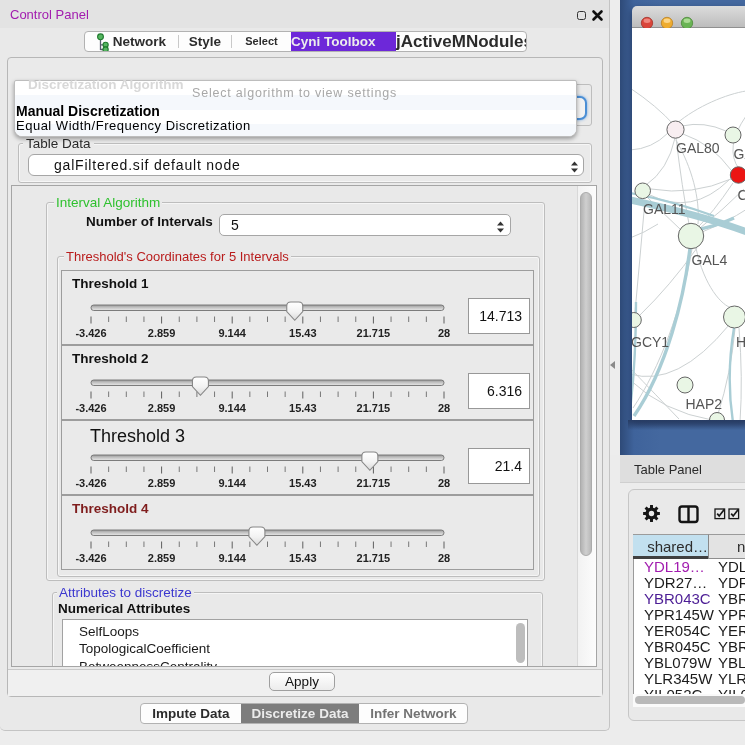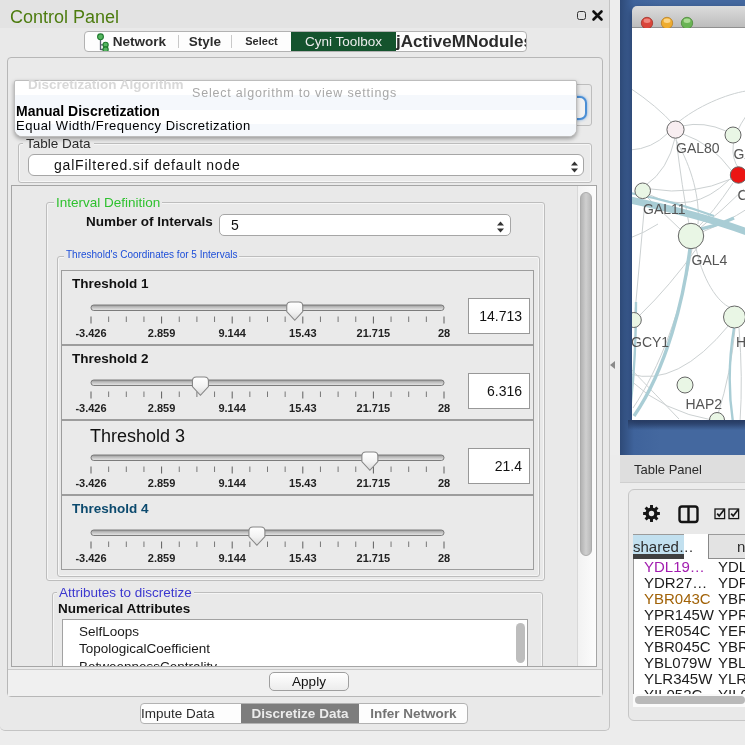--- a/index.html
+++ b/index.html
@@ -5,67 +5,67 @@
 body{font-family:"Liberation Sans",sans-serif;-webkit-font-smoothing:antialiased}
 #app{position:relative;width:745px;height:745px;background:#ededed;overflow:hidden}
 .abs{position:absolute;white-space:nowrap}
 </style></head>
 <body>
 <div id="app">
 
 <div class="abs" style="left:0;top:0;width:610px;height:731px;background:#e9e9e9;border:1px solid #c4c4c4;border-top:none;border-left:none;border-radius:0 0 5px 5px">
 
   <div class="abs" style="left:0;top:0;width:609px;height:28px;background:#e3e3e3"></div>
-  <div class="abs" style="left:10px;top:7px;font-size:18px;color:#4d7c0f">Control Panel</div>
+  <div class="abs" style="left:10px;top:7px;font-size:13px;color:#a21caf">Control Panel</div>
   <div class="abs" style="left:577px;top:11px;width:9px;height:9px;border:1.6px solid #333;border-radius:2.5px"></div>
   <svg class="abs" style="left:591px;top:9px" width="13" height="13">
         <path d="M2.5 2.5 L10.5 10.5 M10.5 2.5 L2.5 10.5" stroke="#111" stroke-width="2.6" stroke-linecap="round"></path>
       </svg>
 
   <div class="abs" style="left:84px;top:31px;width:443px;height:21px;background:#fdfdfd;border:1px solid #b2b2b2;border-radius:4px;overflow:hidden">
     <div class="abs" style="left:0;top:0;width:93px;height:19px;font-size:13.5px;font-weight:bold;color:#2c2c2c;text-align:center;line-height:19px;padding-left:16px">Network</div>
     <svg class="abs" style="left:10px;top:0px" width="16" height="21">
           <path d="M5.5 7.5 V18 M5.5 12.8 H8.6 M5.5 17.5 H8.6" fill="none" stroke="#565c6c" stroke-width="1.3"></path>
           <circle cx="5.5" cy="4.8" r="2.9" fill="#55b660" stroke="#1e7a2e" stroke-width="1.1"></circle>
           <circle cx="10.6" cy="12.8" r="2.6" fill="#55b660" stroke="#1e7a2e" stroke-width="1.1"></circle>
           <circle cx="10.6" cy="17.5" r="2.6" fill="#55b660" stroke="#1e7a2e" stroke-width="1.1"></circle>
         </svg>
     <div class="abs" style="left:93px;top:3px;width:1px;height:13px;background:#c9c9c9"></div>
     <div class="abs" style="left:94px;top:0;width:52px;height:19px;font-size:13.5px;font-weight:bold;color:#2c2c2c;text-align:center;line-height:19px">Style</div>
     <div class="abs" style="left:146px;top:3px;width:1px;height:13px;background:#c9c9c9"></div>
     <div class="abs" style="left:147px;top:0;width:59px;height:19px;font-size:11px;font-weight:bold;color:#2c2c2c;text-align:center;line-height:19px">Select</div>
-    <div class="abs" style="left:206px;top:0;width:105px;height:19px;background:#14532d;font-size:13.5px;font-weight:normal;color:#ececec;text-align:center;line-height:19px">Cyni Toolbox</div>
+    <div class="abs" style="left:206px;top:0;width:105px;height:19px;background:#6d28d9;font-size:13.5px;font-weight:bold;color:#ececec;line-height:19px">Cyni Toolbox</div>
     <div class="abs" style="left:311px;top:0;width:132px;height:19px;font-size:17px;font-weight:bold;color:#2c2c2c;text-align:right;line-height:19px">jActiveMNodules</div>
   </div>
 
   <div class="abs" style="left:7px;top:57px;width:596px;height:640px;background:#eaeaea;border:1px solid #b7b7b7;border-radius:4px"></div>
 
   <div class="abs" style="left:18px;top:143px;width:574px;height:40px;border:1px solid #bdbdbd;border-radius:3px;box-shadow:inset 0 0 0 1px rgba(255,255,255,.55)"></div>
   <div class="abs" style="left:23px;top:136px;background:#eaeaea;padding:0 3px;font-size:13.5px;color:#2a2a2a">Table Data</div>
   <div class="abs" style="left:28px;top:154px;width:556px;height:22px;background:#fff;border:1px solid #a6a6a6;border-radius:6px;font-size:14px;letter-spacing:.8px;color:#111;line-height:21px;padding-left:25px">galFiltered.sif default node</div>
   <div class="abs" style="left:570px;top:159px"><svg width="9" height="12">
           <path d="M4.5 0.5 L8 4.5 L1 4.5 Z" fill="#333"></path>
           <path d="M4.5 11.5 L8 7.5 L1 7.5 Z" fill="#333"></path>
         </svg></div>
 
   <div class="abs" style="left:11px;top:185px;width:586px;height:482px;background:#e9e9e9;border:1px solid #a5a5a5;overflow:hidden">
     <div class="abs" style="left:0;top:0;width:584px;height:480px;overflow:hidden">
 
       <div class="abs" style="left:34px;top:16px;width:499px;height:379px;border:1px solid #bdbdbd;border-radius:3px;box-shadow:inset 0 0 0 1px rgba(255,255,255,.55)"></div>
-      <div class="abs" style="left:42px;top:9px;background:#e9e9e9;padding:0 2px;font-size:13.5px;color:#2fc12f">Interval Definition</div>
+      <div class="abs" style="left:42px;top:9px;background:#e9e9e9;padding:0 2px;font-size:13.5px;color:#2fc12f">Interval Algorithm</div>
 
       <div class="abs" style="left:74px;top:28px;font-size:13.5px;font-weight:bold;color:#111">Number of Intervals</div>
       <div class="abs" style="left:207px;top:28px;width:292px;height:22px;background:#fff;border:1px solid #a6a6a6;border-radius:5px;font-size:14px;color:#111;line-height:20px;padding-left:11px">5</div>
       <div class="abs" style="left:484px;top:33px"><svg width="9" height="12">
               <path d="M4.5 0.5 L8 4.5 L1 4.5 Z" fill="#333"></path>
               <path d="M4.5 11.5 L8 7.5 L1 7.5 Z" fill="#333"></path>
             </svg></div>
 
       <div class="abs" style="left:45px;top:70px;width:483px;height:321px;border:1px solid #bdbdbd;border-radius:3px;box-shadow:inset 0 0 0 1px rgba(255,255,255,.55)"></div>
-      <div class="abs" style="left:52px;top:63px;background:#e9e9e9;padding:0 2px;font-size:10px;color:#1d4ed8">Threshold's Coordinates for 5 Intervals</div>
+      <div class="abs" style="left:52px;top:63px;background:#e9e9e9;padding:0 2px;font-size:13px;color:#b91c1c">Threshold's Coordinates for 5 Intervals</div>
 
       <div id="thwrap" class="abs" style="left:-12px;top:-186px;width:600px;height:680px">
         <div style="position:absolute;left:61px;top:270px;width:473px;height:75px;border:1px solid #9d9d9d;background:#eaeaea">
 <div style="position:absolute;left:10px;top:5px;font-size:13.5px;font-weight:bold;color:#111">Threshold 1</div>
 <svg width="407" height="75" style="position:absolute;left:0;top:0">
                 <defs>
                   <linearGradient id="tg" x1="0" y1="0" x2="0" y2="1">
                     <stop offset="0" stop-color="#9a9a9a"></stop>
                     <stop offset="0.5" stop-color="#c6c6c6"></stop>
                     <stop offset="1" stop-color="#e8e8e8"></stop>
@@ -139,21 +139,21 @@
                 <text x="99.6" y="66" text-anchor="middle" font-size="11" font-weight="bold" fill="#222" font-family="Liberation Sans, sans-serif">2.859</text>
                 <text x="170.2" y="66" text-anchor="middle" font-size="11" font-weight="bold" fill="#222" font-family="Liberation Sans, sans-serif">9.144</text>
                 <text x="240.8" y="66" text-anchor="middle" font-size="11" font-weight="bold" fill="#222" font-family="Liberation Sans, sans-serif">15.43</text>
                 <text x="311.4" y="66" text-anchor="middle" font-size="11" font-weight="bold" fill="#222" font-family="Liberation Sans, sans-serif">21.715</text>
                 <text x="382.0" y="66" text-anchor="middle" font-size="11" font-weight="bold" fill="#222" font-family="Liberation Sans, sans-serif">28</text>
                 <path d="M 299.86 40.50 L 299.86 35.00 Q 299.86 31.00 303.86 31.00 L 311.86 31.00 Q 315.86 31.00 315.86 35.00 L 315.86 40.50 L 307.86 49.30 Z" fill="url(#th)" stroke="#868686" stroke-width="1.1"></path>
               </svg>
 <div style="position:absolute;left:406px;top:27px;width:62px;height:36px;border:1px solid #989898;background:#fff;font-size:14px;color:#111;text-align:right;line-height:35px;padding-right:7px">21.4</div>
 </div>
             <div style="position:absolute;left:61px;top:495px;width:473px;height:75px;border:1px solid #9d9d9d;background:#eaeaea">
-<div style="position:absolute;left:10px;top:5px;font-size:13.5px;font-weight:bold;color:#0c4a6e">Threshold 4</div>
+<div style="position:absolute;left:10px;top:5px;font-size:13.5px;font-weight:bold;color:#7f1d1d">Threshold 4</div>
 <svg width="407" height="75" style="position:absolute;left:0;top:0">
                 <defs>
                   <linearGradient id="tg" x1="0" y1="0" x2="0" y2="1">
                     <stop offset="0" stop-color="#9a9a9a"></stop>
                     <stop offset="0.5" stop-color="#c6c6c6"></stop>
                     <stop offset="1" stop-color="#e8e8e8"></stop>
                   </linearGradient>
                   <linearGradient id="th" x1="0" y1="0" x2="0" y2="1">
                     <stop offset="0" stop-color="#ffffff"></stop>
                     <stop offset="0.55" stop-color="#f2f2f2"></stop>
@@ -181,24 +181,24 @@
         <div style="padding:3px 0 0 16px;font-size:13.5px;color:#191919;line-height:17.4px">SelfLoops<br>TopologicalCoefficient<br>BetweennessCentrality</div>
         <div class="abs" style="right:2px;top:3px;width:9px;height:40px;background:#bdbdbd;border-radius:5px"></div>
       </div>
 
       <div class="abs" style="left:565px;top:0;width:19px;height:480px;background:linear-gradient(to right,#f2f2f2,#fcfcfc);border-left:1px solid #d8d8d8"></div>
       <div class="abs" style="left:568px;top:6px;width:12px;height:364px;border-radius:6px;background:linear-gradient(to right,#b3b3b3,#cfcfcf 50%,#b9b9b9);border:1px solid #ababab"></div>
     </div>
   </div>
 
   <div class="abs" style="left:8px;top:669px;width:594px;height:27px;background:#f0f0f0;border-top:1px solid #c9c9c9"></div>
-  <div class="abs" style="left:269px;top:672px;width:80px;height:19px;background:linear-gradient(#ffffff,#ececec);border:1px solid #9f9f9f;border-radius:5px;font-size:13.5px;color:#111;text-align:center;line-height:18px">Apply</div>
+  <div class="abs" style="left:269px;top:672px;width:66px;height:19px;background:linear-gradient(#ffffff,#ececec);border:1px solid #9f9f9f;border-radius:5px;font-size:13.5px;color:#111;text-align:center;line-height:18px">Apply</div>
 
   <div class="abs" style="left:140px;top:703px;width:328px;height:21px;background:#fdfdfd;border:1px solid #b2b2b2;border-radius:4px;overflow:hidden">
-    <div class="abs" style="left:0;top:0;width:100px;height:20px;font-size:13.5px;font-weight:normal;color:#2c2c2c;line-height:20px">Impute Data</div>
+    <div class="abs" style="left:0;top:0;width:100px;height:20px;font-size:13.5px;font-weight:bold;color:#2c2c2c;text-align:center;line-height:20px">Impute Data</div>
     <div class="abs" style="left:100px;top:0;width:118px;height:20px;background:#7d7d7d;font-size:13.5px;font-weight:bold;color:#ececec;text-align:center;line-height:20px">Discretize Data</div>
     <div class="abs" style="left:218px;top:0;width:109px;height:20px;font-size:13.5px;font-weight:bold;color:#737373;text-align:center;line-height:20px">Infer Network</div>
   </div>
 </div>
 
 <div class="abs" style="left:18px;top:84px;width:574px;height:42px;border:1px solid #bdbdbd;border-radius:3px"></div>
 <div class="abs" style="left:552px;top:96px;width:35px;height:24px;border:2.5px solid #4b8fd5;border-radius:7px;background:#f2f2f2;box-shadow:0 0 3px rgba(100,160,225,.9)"></div>
 
 <div class="abs" style="left:14px;top:80px;width:563px;height:57px;background:#fff;border:1px solid #bdbdbd;border-radius:2px 2px 8px 8px;box-shadow:0 2px 4px rgba(0,0,0,.35);overflow:hidden">
   <div class="abs" style="left:0;top:14px;width:563px;height:14.5px;background:#f5f8fc"></div>
@@ -294,27 +294,27 @@
 <div class="abs" style="left:714px;top:506px"><svg width="13" height="13">
         <rect x="1" y="2" width="9.6" height="9.6" fill="none" stroke="#181818" stroke-width="1.3"></rect>
         <path d="M3.2 6.6 L5.2 9 L10.4 2.2" fill="none" stroke="#181818" stroke-width="1.7"></path>
       </svg></div>
 <div class="abs" style="left:728px;top:506px"><svg width="13" height="13">
         <rect x="1" y="2" width="9.6" height="9.6" fill="none" stroke="#181818" stroke-width="1.3"></rect>
         <path d="M3.2 6.6 L5.2 9 L10.4 2.2" fill="none" stroke="#181818" stroke-width="1.7"></path>
       </svg></div>
 
 <div class="abs" style="left:633px;top:534px;width:112px;height:173px;background:#fff;border-left:1px solid #9b9b9b;overflow:hidden"></div>
-<div class="abs" style="left:633px;top:534px;width:51px;height:25px;background:#c2e0ef;border-top:1px solid #9b9b9b;border-bottom:5px solid #404040;font-size:15px;color:#2d2d2d;text-align:right;line-height:24px">shared…</div>
+<div class="abs" style="left:633px;top:534px;width:75px;height:25px;background:#c2e0ef;border-top:1px solid #9b9b9b;border-bottom:3px solid #404040;font-size:15px;color:#2d2d2d;text-align:right;line-height:24px">shared…</div>
 <div class="abs" style="left:708px;top:534px;width:37px;height:25px;background:#e3e3e3;border-top:1px solid #9b9b9b;border-left:1.5px solid #888;border-bottom:1px solid #8e8e8e;font-size:15px;color:#2d2d2d;line-height:24px;padding-left:28px">n</div>
 <div style="position:absolute;left:644px;top:559px;width:100px;height:16px;line-height:16px;font-size:15px;color:#a21caf">YDL19…</div>
     <div style="position:absolute;left:718px;top:559px;width:40px;height:16px;line-height:16px;font-size:15px;color:#1c1c1c">YDL1</div>
     <div style="position:absolute;left:644px;top:575px;width:100px;height:16px;line-height:16px;font-size:15px;color:#1c1c1c">YDR27…</div>
     <div style="position:absolute;left:718px;top:575px;width:40px;height:16px;line-height:16px;font-size:15px;color:#1c1c1c">YDR2</div>
-    <div style="position:absolute;left:644px;top:591px;width:100px;height:16px;line-height:16px;font-size:15px;color:#a16207">YBR043C</div>
+    <div style="position:absolute;left:644px;top:591px;width:100px;height:16px;line-height:16px;font-size:15px;color:#4c1d95">YBR043C</div>
     <div style="position:absolute;left:718px;top:591px;width:40px;height:16px;line-height:16px;font-size:15px;color:#1c1c1c">YBR0</div>
     <div style="position:absolute;left:644px;top:607px;width:100px;height:16px;line-height:16px;font-size:15px;color:#1c1c1c">YPR145W</div>
     <div style="position:absolute;left:718px;top:607px;width:40px;height:16px;line-height:16px;font-size:15px;color:#1c1c1c">YPR1</div>
     <div style="position:absolute;left:644px;top:623px;width:100px;height:16px;line-height:16px;font-size:15px;color:#1c1c1c">YER054C</div>
     <div style="position:absolute;left:718px;top:623px;width:40px;height:16px;line-height:16px;font-size:15px;color:#1c1c1c">YER0</div>
     <div style="position:absolute;left:644px;top:639px;width:100px;height:16px;line-height:16px;font-size:15px;color:#1c1c1c">YBR045C</div>
     <div style="position:absolute;left:718px;top:639px;width:40px;height:16px;line-height:16px;font-size:15px;color:#1c1c1c">YBR0</div>
     <div style="position:absolute;left:644px;top:655px;width:100px;height:16px;line-height:16px;font-size:15px;color:#1c1c1c">YBL079W</div>
     <div style="position:absolute;left:718px;top:655px;width:40px;height:16px;line-height:16px;font-size:15px;color:#1c1c1c">YBL0</div>
     <div style="position:absolute;left:644px;top:671px;width:100px;height:16px;line-height:16px;font-size:15px;color:#1c1c1c">YLR345W</div>

